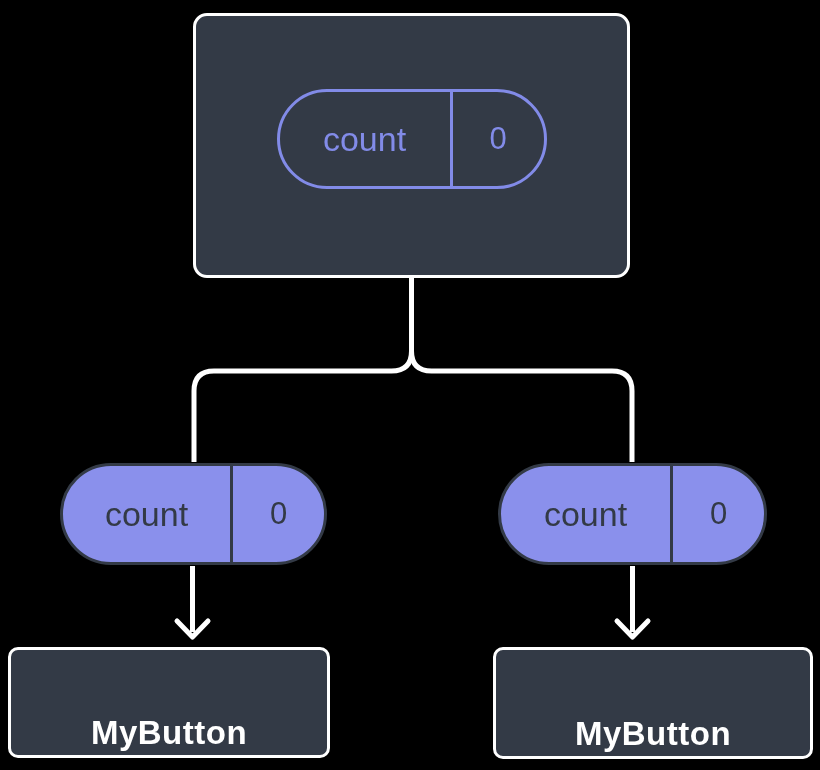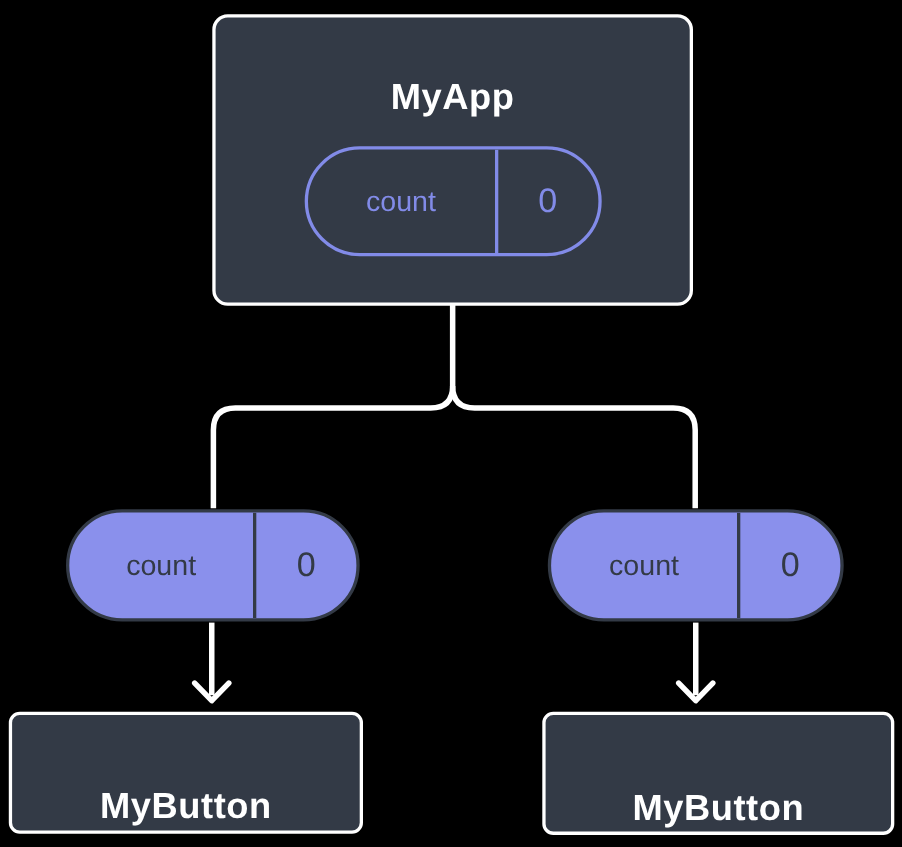--- a/index.html
+++ b/index.html
@@ -77,21 +77,21 @@
     top: 463px;
     width: 269px;
     height: 102px;
     border-radius: 51px;
   }
   .pill-name {
     flex: 1;
     display: flex;
     align-items: center;
     justify-content: center;
-    font-size: 26px;
+    font-size: 34px;
   }
   .pill-divider {
     width: 3px;
   }
   .pill-outline .pill-divider { background: #828BE8; }
   .pill-filled .pill-divider { background: #333A46; }
   .pill-value {
     width: 91px;
     display: flex;
     align-items: center;
@@ -131,21 +131,20 @@
         <polyline points="177,621 192.5,637 208,621" stroke-linecap="round" stroke-linejoin="round"></polyline>
       </g>
       <g>
         <line x1="632.5" y1="566" x2="632.5" y2="632"></line>
         <polyline points="617,621 632.5,637 648,621" stroke-linecap="round" stroke-linejoin="round"></polyline>
       </g>
     </g>
   </svg>
 
   <div class="node node-parent">
-    <div class="node-title">MyApp</div>
     <div class="pill pill-outline">
       <span class="pill-name">count</span>
       <span class="pill-divider"></span>
       <span class="pill-value">0</span>
     </div>
   </div>
 
   <div class="pill pill-filled pill-filled-left">
     <span class="pill-name">count</span>
     <span class="pill-divider"></span>

